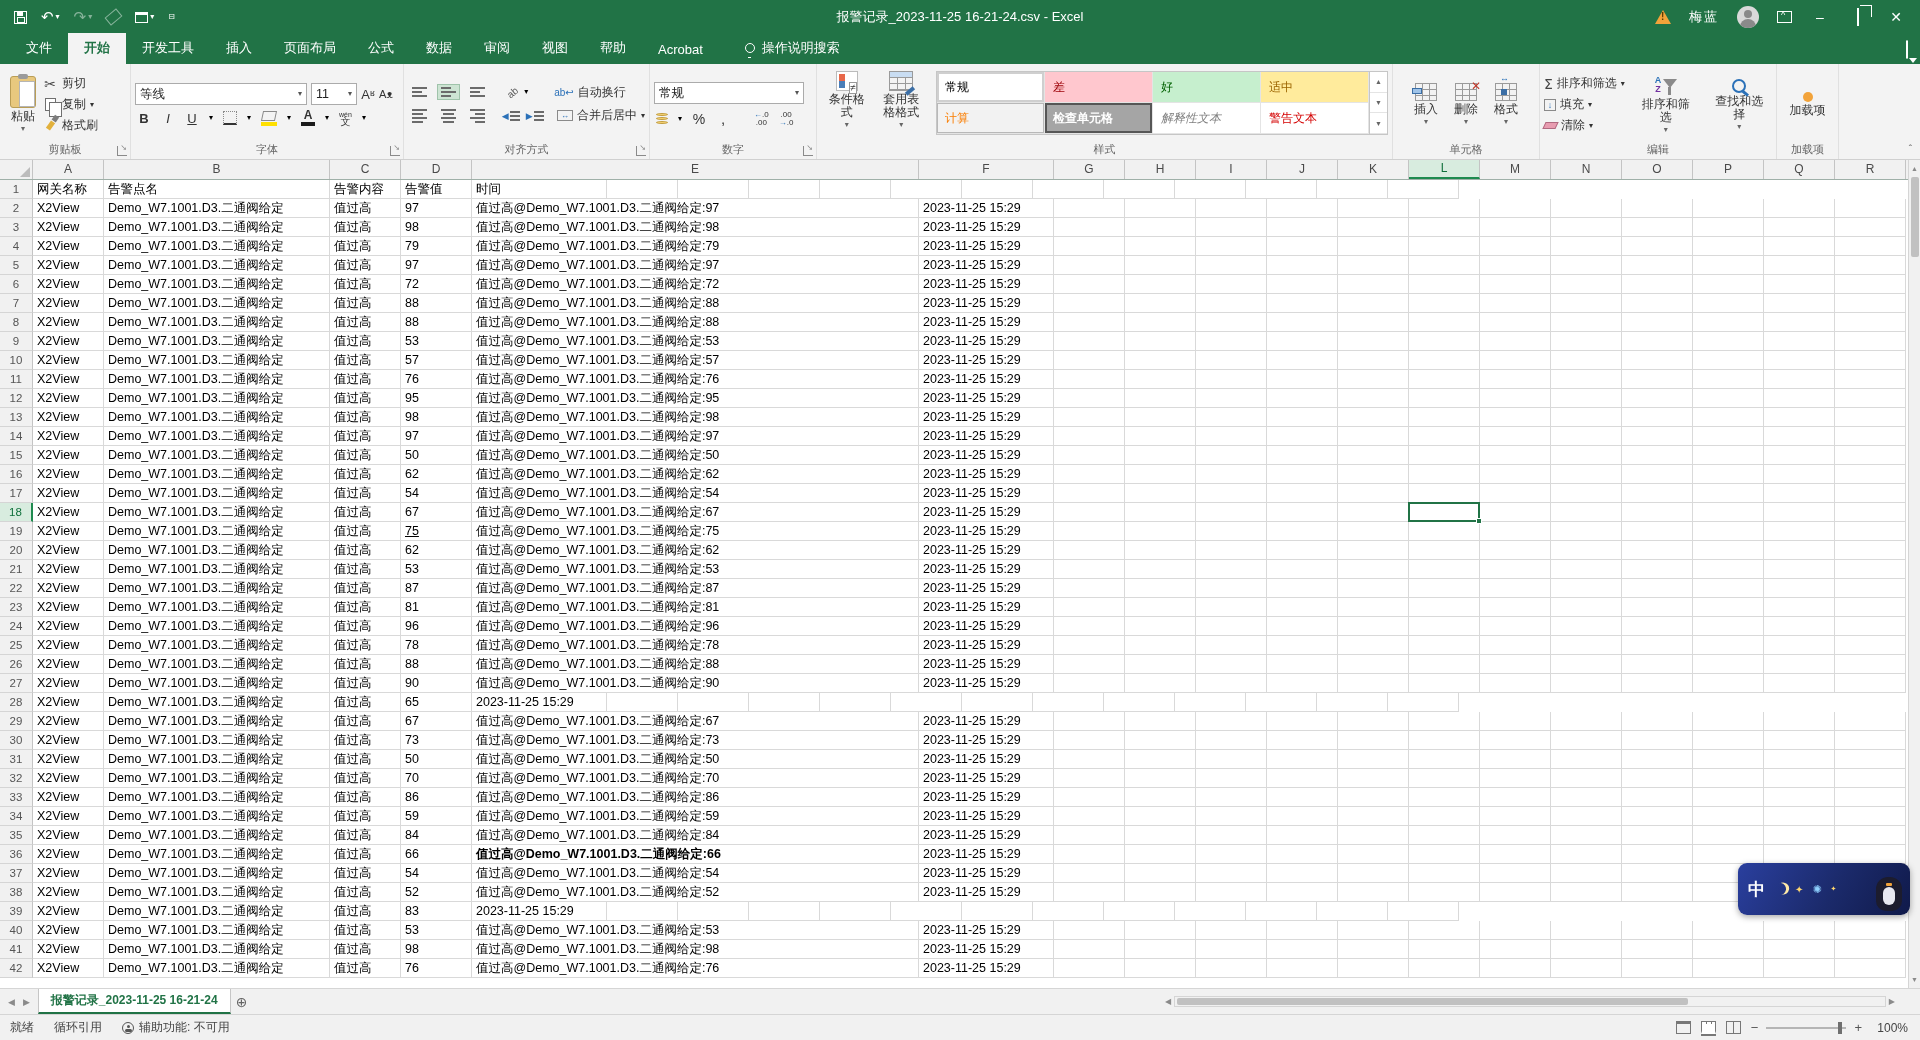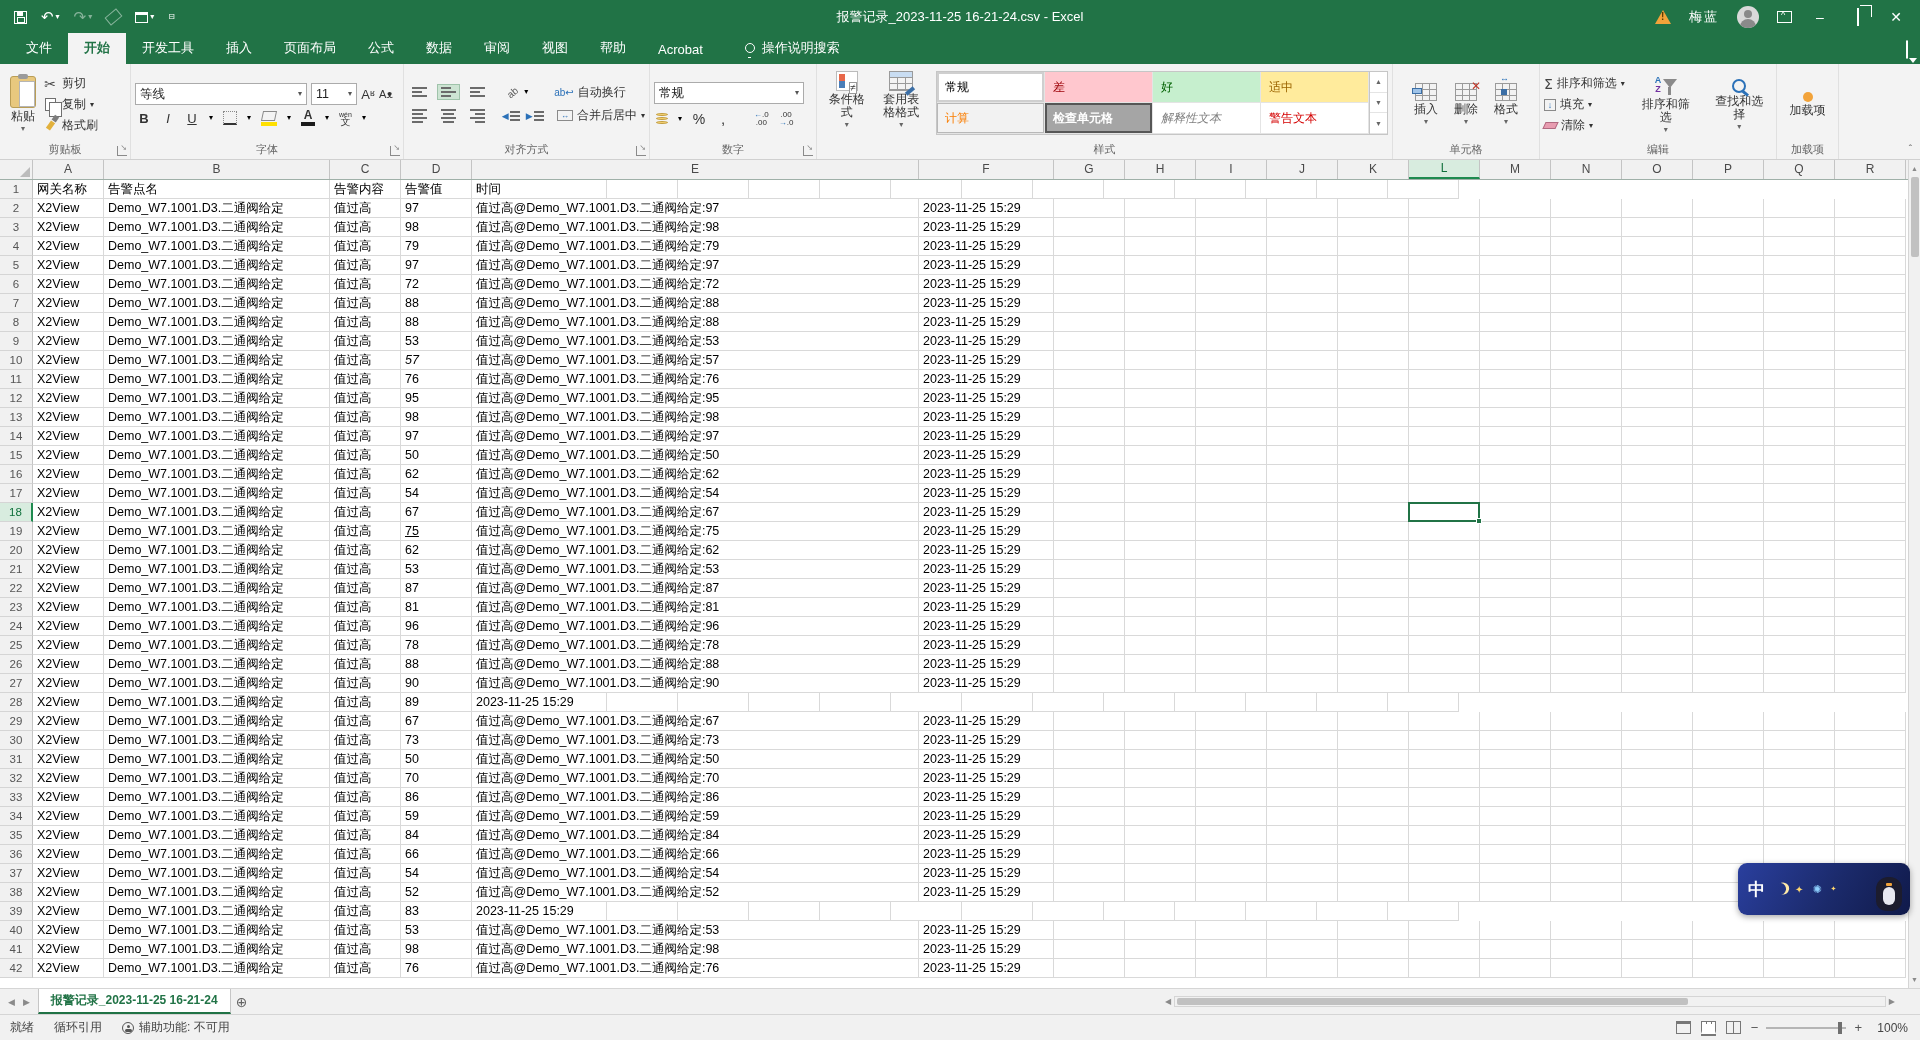--- a/index.html
+++ b/index.html
@@ -755,21 +755,21 @@
           <div class="cell" style="width: 71px;"></div>
           <div class="cell" style="width: 71px;"></div>
           <div class="cell" style="width: 71px;"></div>
           <div class="cell" style="width: 71px;"></div>
         </div>
         <div class="grow">
           <div class="gutter">10</div>
           <div class="cell" style="width: 71px;">X2View</div>
           <div class="cell" style="width: 226px;">Demo_W7.1001.D3.二通阀给定</div>
           <div class="cell" style="width: 71px;">值过高</div>
-          <div class="cell" style="width: 71px; font-style: italic;">57</div>
+          <div class="cell" style="width: 71px;">57</div>
           <div class="cell" style="width: 447px;">值过高@Demo_W7.1001.D3.二通阀给定:57</div>
           <div class="cell" style="width: 135px;">2023-11-25 15:29</div>
           <div class="cell" style="width: 71px;"></div>
           <div class="cell" style="width: 71px;"></div>
           <div class="cell" style="width: 71px;"></div>
           <div class="cell" style="width: 71px;"></div>
           <div class="cell" style="width: 71px;"></div>
           <div class="cell" style="width: 71px;"></div>
           <div class="cell" style="width: 71px;"></div>
           <div class="cell" style="width: 71px;"></div>
@@ -1133,21 +1133,21 @@
           <div class="cell" style="width: 71px;"></div>
           <div class="cell" style="width: 71px;"></div>
           <div class="cell" style="width: 71px;"></div>
           <div class="cell" style="width: 71px;"></div>
         </div>
         <div class="grow">
           <div class="gutter">28</div>
           <div class="cell" style="width: 71px;">X2View</div>
           <div class="cell" style="width: 226px;">Demo_W7.1001.D3.二通阀给定</div>
           <div class="cell" style="width: 71px;">值过高</div>
-          <div class="cell" style="width: 71px;">89</div>
+          <div class="cell" style="width: 71px;">65</div>
           <div class="cell" style="width: 135px;">2023-11-25 15:29</div>
           <div class="cell" style="width: 71px;"></div>
           <div class="cell" style="width: 71px;"></div>
           <div class="cell" style="width: 71px;"></div>
           <div class="cell" style="width: 71px;"></div>
           <div class="cell" style="width: 71px;"></div>
           <div class="cell" style="width: 71px;"></div>
           <div class="cell" style="width: 71px;"></div>
           <div class="cell" style="width: 71px;"></div>
           <div class="cell" style="width: 71px;"></div>
@@ -1301,21 +1301,21 @@
           <div class="cell" style="width: 71px;"></div>
           <div class="cell" style="width: 71px;"></div>
           <div class="cell" style="width: 71px;"></div>
         </div>
         <div class="grow">
           <div class="gutter">36</div>
           <div class="cell" style="width: 71px;">X2View</div>
           <div class="cell" style="width: 226px;">Demo_W7.1001.D3.二通阀给定</div>
           <div class="cell" style="width: 71px;">值过高</div>
           <div class="cell" style="width: 71px;">66</div>
-          <div class="cell" style="width: 447px;">值过高@Demo_W7.1001.D3.二通阀给定:66</div>
+          <div class="cell" style="width: 447px; font-weight: bold;">值过高@Demo_W7.1001.D3.二通阀给定:66</div>
           <div class="cell" style="width: 135px;">2023-11-25 15:29</div>
           <div class="cell" style="width: 71px;"></div>
           <div class="cell" style="width: 71px;"></div>
           <div class="cell" style="width: 71px;"></div>
           <div class="cell" style="width: 71px;"></div>
           <div class="cell" style="width: 71px;"></div>
           <div class="cell" style="width: 71px;"></div>
           <div class="cell" style="width: 71px;"></div>
           <div class="cell" style="width: 71px;"></div>
           <div class="cell" style="width: 71px;"></div>

